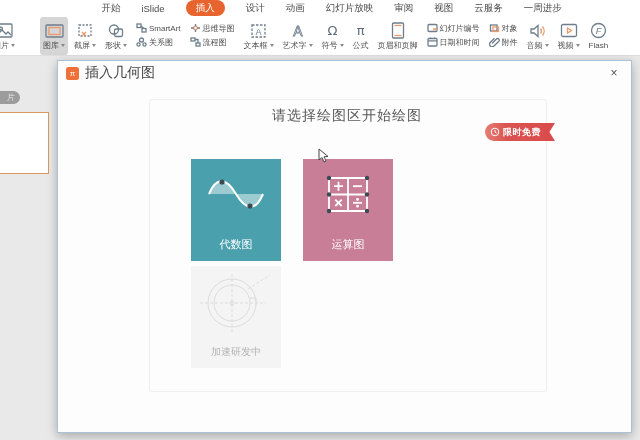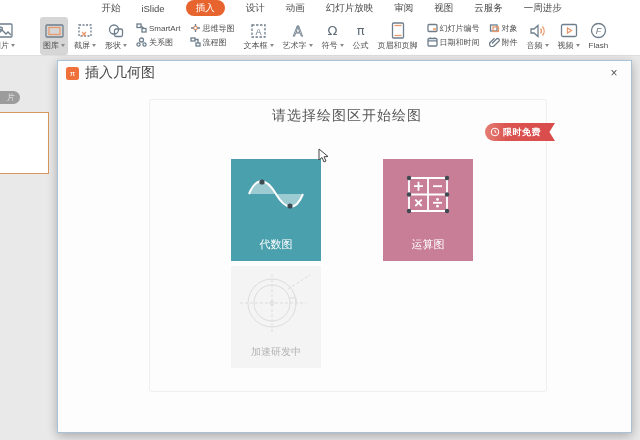--- a/index.html
+++ b/index.html
@@ -48,21 +48,21 @@
   .panel { position:absolute; left:91px; top:38px; width:398px; height:293px; border:1px solid #efefef; border-radius:3px; background:#fdfdfd; }
   .dlg-header { position:absolute; left:91px; top:46px; width:396px; text-align:center; font-size:14px; color:#595959; letter-spacing:1px; }
   .ribbon { position:absolute; left:427px; top:51px; width:70px; height:18px;
     background:linear-gradient(90deg,#e37f76 0,#db5450 30%,#d94b4b 100%);
     border-radius:9px 0 0 9px;
     clip-path:polygon(0 0,100% 0,92% 50%,100% 100%,0 100%);
     display:flex; align-items:center; gap:3px; padding-left:5px; color:#fff;margin-top:11px; }
   .ribbon-text { font-size:9px; font-weight:bold; letter-spacing:0.5px; }
   .cards-row { position:absolute; left:133px; top:98px; display:flex; gap:22px; }
   .cards-row.second { top:205px; }
-  .card { width:90px; height:102px; position:relative; cursor:pointer;margin-left:40px; }
+  .card { width:90px; height:102px; position:relative; cursor:pointer; }
   .card-label { position:absolute; bottom:9px; left:0; width:100%; text-align:center; font-size:11px; color:#fff; }
   .card-icon { position:absolute; top:14px; left:0; width:100%; display:flex; justify-content:center; }
   .card.muted { background:#f4f4f4; }
   .card.muted .card-label { color:#b3b3b3; font-size:10px; }
   
   .cursor { position:absolute; left:318px; top:148px; z-index:50; pointer-events:none; }
 </style>
 </head>
 <body>
 

